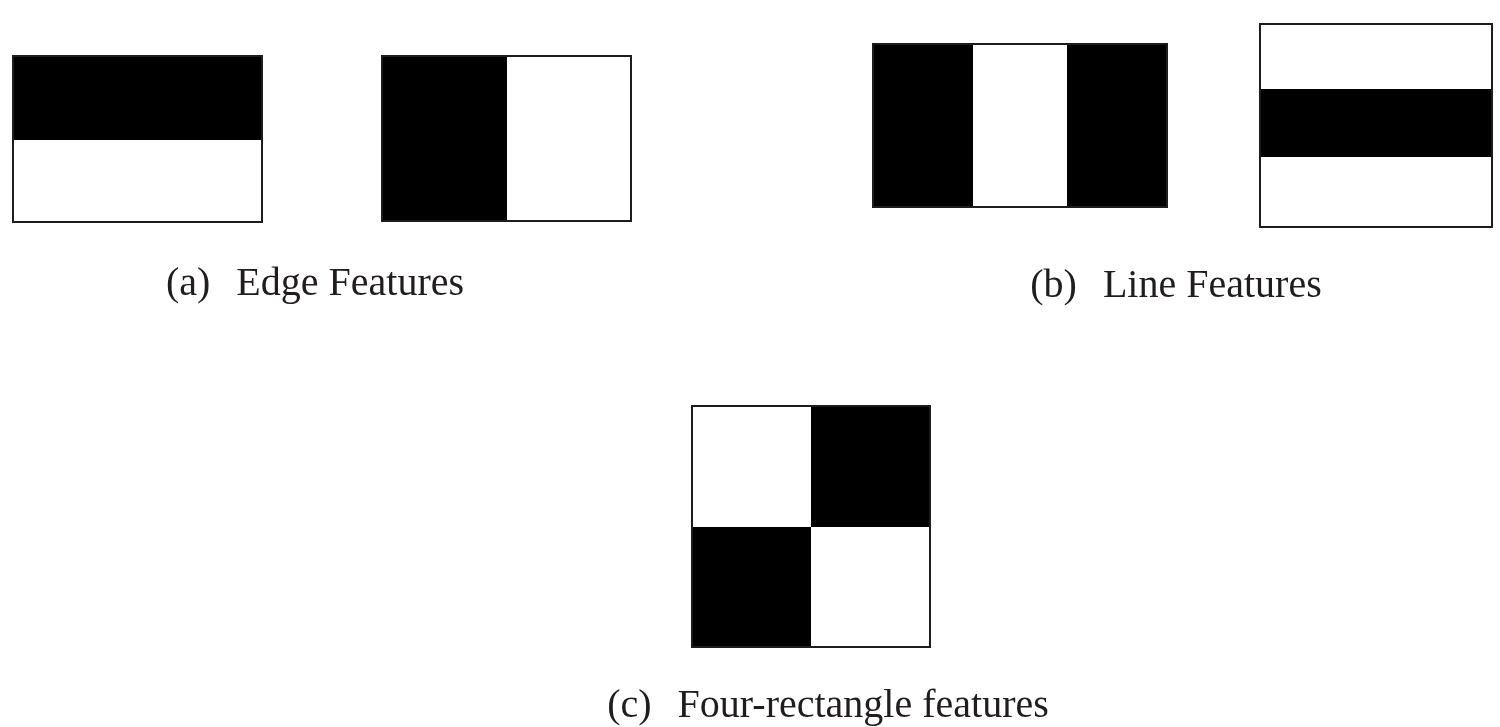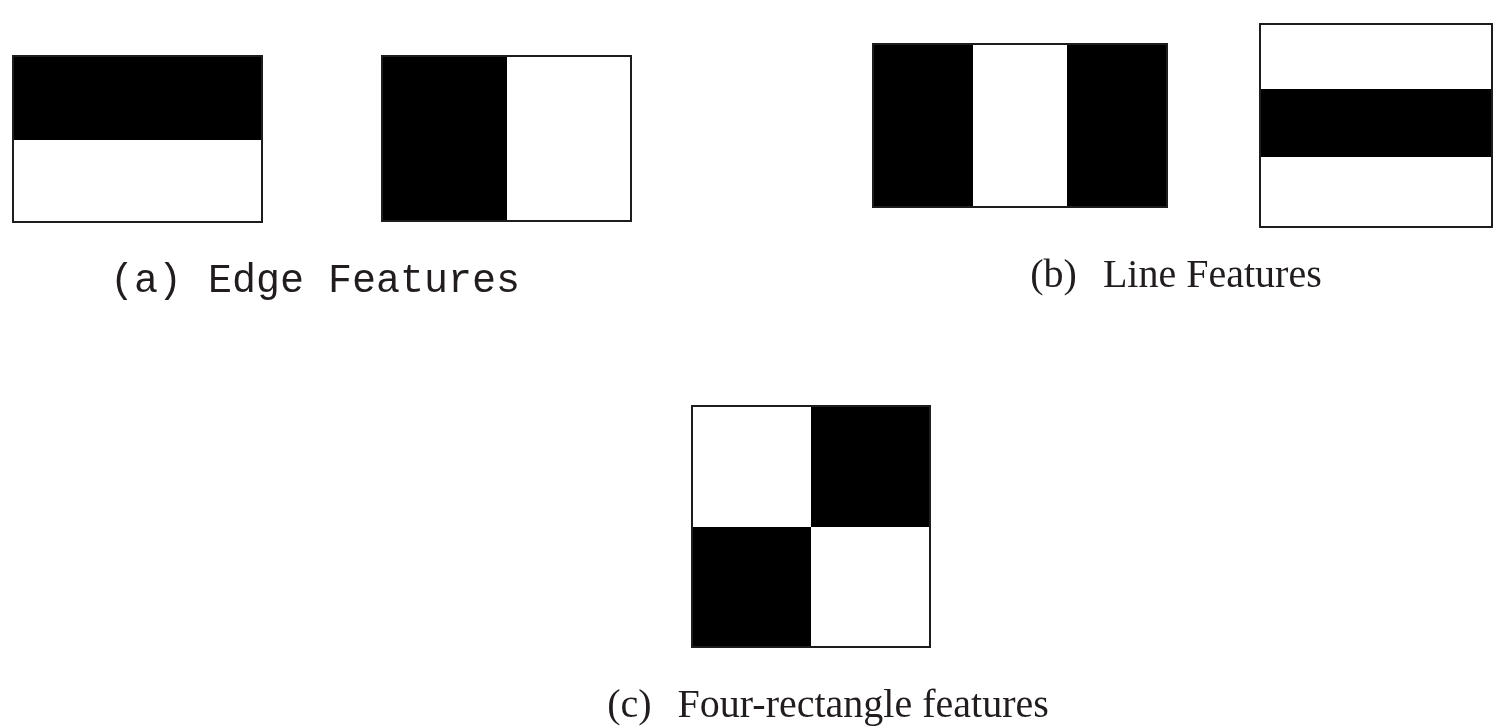--- a/index.html
+++ b/index.html
@@ -33,22 +33,22 @@
   .caption {
     position: absolute;
     width: 600px;
     text-align: center;
     font-size: 40px;
     color: #211d1e;
     white-space: nowrap;
     line-height: 1.2;
   }
   .caption .cap-text { margin-left: 26px; }
-  .caption-a { left: 15px;  top: 258px; font-family: Liberation Mono, monospace; }
-  .caption-b { left: 876px; top: 250px; }
+  .caption-a { left: 15px;  top: 258px; }
+  .caption-b { left: 876px; top: 260px; }
   .caption-c { left: 528px; top: 680px; }
 </style>
 </head>
 <body>
 
 <div class="canvas">
 
   <div class="feature feature-a1" style="display: flex; flex-direction: column;">
       <div style="flex: 0.505 1 0%; background: rgb(0, 0, 0);"></div>
       <div style="flex: 0.495 1 0%; background: rgb(255, 255, 255);"></div>

